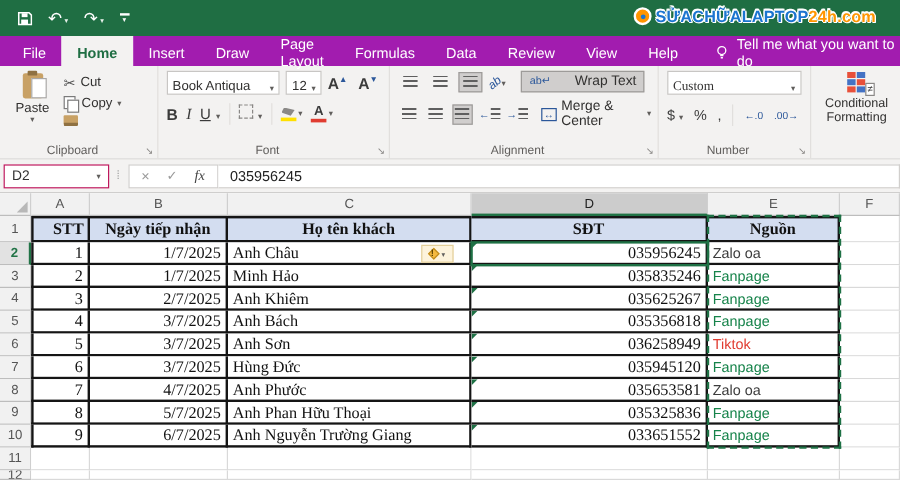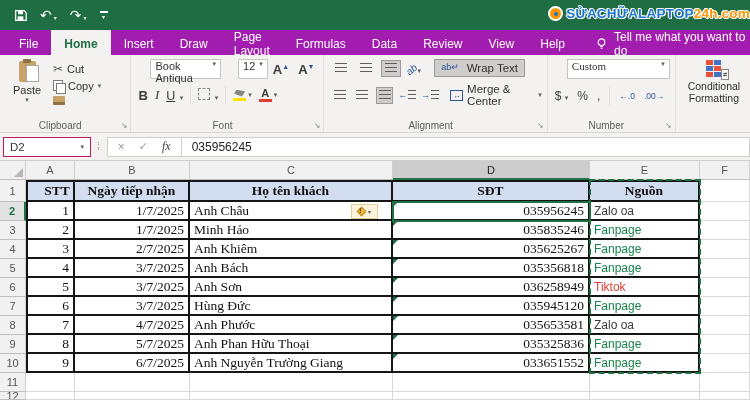--- a/index.html
+++ b/index.html
@@ -5,21 +5,21 @@
   * { margin:0; padding:0; box-sizing:border-box; }
   html,body { width:750px; height:400px; overflow:hidden; font-family:"Liberation Sans",sans-serif; background:#fff; position:relative; }
 
   
   .titlebar { height:30px; background:#1f6e43; display:flex; align-items:center; color:#fff; position:relative; }
   .qat { display:flex; align-items:center; gap:13px; padding-left:14px; }
   .qat-btn { display:flex; align-items:flex-end; gap:2px; color:#fff; font-size:14px; line-height:14px; cursor:default; }
   .mini-caret { font-size:6px; line-height:8px; color:#e8f2ec; }
   .qat-more { display:flex; flex-direction:column; align-items:center; line-height:5px; font-size:7px; }
   .qat-more i { display:block; width:8px; height:2px; background:#fff; margin-bottom:2px; }
-  .logo { position:absolute; right:0; top:6px; display:flex; align-items:center; gap:3px; }
+  .logo { position:absolute; right:20px; top:6px; display:flex; align-items:center; gap:3px; }
   .gear { width:15px; height:15px; border-radius:50%; background:#ff9500; border:2px solid #fff; position:relative; }
   .gear::after { content:""; position:absolute; left:3.5px; top:3.5px; width:4px; height:4px; border-radius:50%; background:#1b75d0; }
   .logo-text { font-size:13.5px; font-weight:700; letter-spacing:.2px;
      text-shadow:-1px 0 #fff,1px 0 #fff,0 -1px #fff,0 1px #fff,1px 1px #fff,-1px -1px #fff; }
   .logo-main { color:#1b75d0; } .logo-suffix { color:#ff9500; }
 
   
   .tabbar { height:25px; background:#a21caf; display:flex; align-items:flex-start; padding-left:6px; }
   .tab { padding:0 13px; font-size:12px; color:#fff; display:flex; align-items:center; cursor:default; }
   .tab.active { background:#f3f2f1; color:#1f6e43; font-weight:700; }
@@ -42,21 +42,21 @@
   .clipicon::after { content:""; position:absolute; right:-3px; top:4px; width:11px; height:15px; background:#fff; border:1px solid #a9a7a5; }
   .clipcol { display:flex; flex-direction:column; gap:4px; padding-top:3px; font-size:11px; color:#323130; }
   .clipcol .rrow { gap:4px; }
   .copyicon { width:11px; height:12px; position:relative; }
   .copyicon::before,.copyicon::after { content:""; position:absolute; width:8px; height:9px; background:#fff; border:1px solid #7a7a7a; }
   .copyicon::before { left:0; top:0; } .copyicon::after { left:3px; top:3px; }
   .brush { width:12px; height:9px; background:#c8a165; border-radius:1px; border-bottom:3px solid #8f7142; }
 
   
   .g-font { width:193px; }
-  .combo { background:#fff; border:1px solid #c8c6c4; height:20px; display:flex; align-items:flex-start; font-size:11px; color:#323130; padding:0 4px;margin-left:12px; }
+  .combo { background:#fff; border:1px solid #c8c6c4; height:20px; display:flex; align-items:flex-end; font-size:11px; color:#323130; padding:0 4px; }
   .combo .arr { margin-left:auto; padding-left:4px; font-size:7px; color:#605e5c; }
   .fname { width:110px; } .fsize { width:33px; }
   .grow { font-size:13px; font-weight:600; color:#3b3b3b; position:relative; padding-right:4px; }
   .grow sup { color:#2b579a; font-size:7px; }
   .fg2 { margin-top:7px; gap:7px; }
   .b { font-weight:800; font-size:13px; color:#3b3b3b; }
   .i { font-style:italic; font-family:"Liberation Serif",serif; font-size:13px; color:#3b3b3b; }
   .u { text-decoration:underline; font-size:12.5px; color:#3b3b3b; }
   .vsep { width:1px; height:18px; background:#e1dfdd; }
   .bordericon { width:12px; height:12px; border:1px dashed #8a8886; }
@@ -66,21 +66,21 @@
   .fcoloricon .a { font-size:11px; font-weight:700; color:#3b3b3b; line-height:9px; }
   .fcoloricon .bar { width:13px; height:3px; background:#e03c31; margin-top:1px; }
 
   
   .g-align { width:226px; }
   .albtn { width:20px; height:17px; display:flex; align-items:center; justify-content:center; border:1px solid transparent; }
   .albtn.on { background:#d0cecd; border-color:#9d9b99; }
   .lines { width:12px; height:10px; background-image:repeating-linear-gradient(to bottom,#5f5f5f 0 1.5px,transparent 1.5px 4px); }
   .orient { font-size:10px; font-style:italic; color:#2b579a; transform:rotate(-40deg); display:inline-block; }
   .indent { display:flex; align-items:center; gap:1px; font-size:9px; color:#2b579a; }
-  .wrapbtn { display:flex; gap:8px; background:#d0cecd; border:1px solid #9d9b99; padding:2px 6px; font-size:11.5px; color:#323130; }
+  .wrapbtn { display:flex; gap:20px; background:#d0cecd; border:1px solid #9d9b99; padding:2px 6px; font-size:11.5px; color:#323130; }
   .wrapic { font-size:9px; color:#2b579a; }
   .ag2 { margin-top:6px; }
   .mergeic { width:15px; height:11px; border:1px solid #2b579a; display:flex; align-items:center; justify-content:center; font-size:8px; color:#2b579a; }
   .mergelbl { font-size:11.5px; color:#323130; }
 
   
   .g-num { width:128px; }
   .numfmt { width:112px;font-family:Liberation Serif, serif; }
   .ng2 { margin-top:8px; gap:9px; font-size:12px; color:#3b3b3b; }
   .decic { font-size:8.5px; color:#3b3b3b; }

